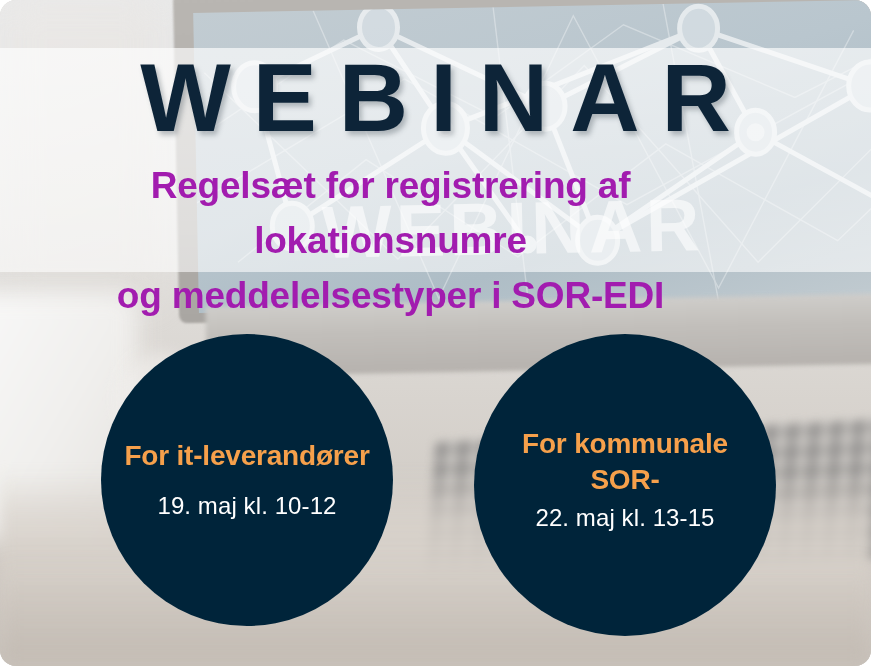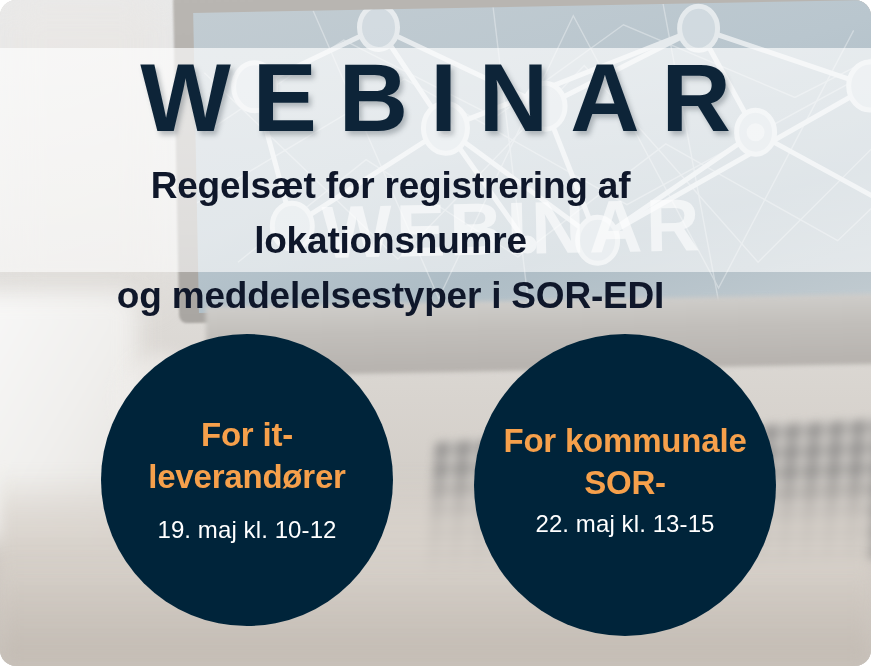--- a/index.html
+++ b/index.html
@@ -158,21 +158,21 @@
   }
 
   .subtitle {
     position:absolute;
     left:0; top:158px;
     width:765px;
     text-align:center;
     font-size:37px;
     font-weight:bold;
     line-height:1.49;
-    color:#0f172a;
+    color:#a21caf;
     letter-spacing:-.2px;
     padding-left:16px;
   }
   .subtitle .ln { display:block; }
 
   
   .circle {
     position:absolute;
     border-radius:50%;
     background:#00243a;
@@ -181,21 +181,21 @@
     align-items:center;
     justify-content:center;
     text-align:center;
   }
   #circle-left  { left:101px; top:334px; width:292px; height:292px; }
   #circle-right { left:474px; top:334px; width:302px; height:302px; }
 
   .circle-heading {
     color:#f6a04b;
     font-weight:bold;
-    font-size:33px;
+    font-size:28px;
     line-height:1.26;
     padding:0 20px;
     letter-spacing:-.2px;
   }
   .circle-date {
     color:#ffffff;
     font-size:24px;
     font-weight:normal;
     margin-top:16px;
     letter-spacing:.1px;

